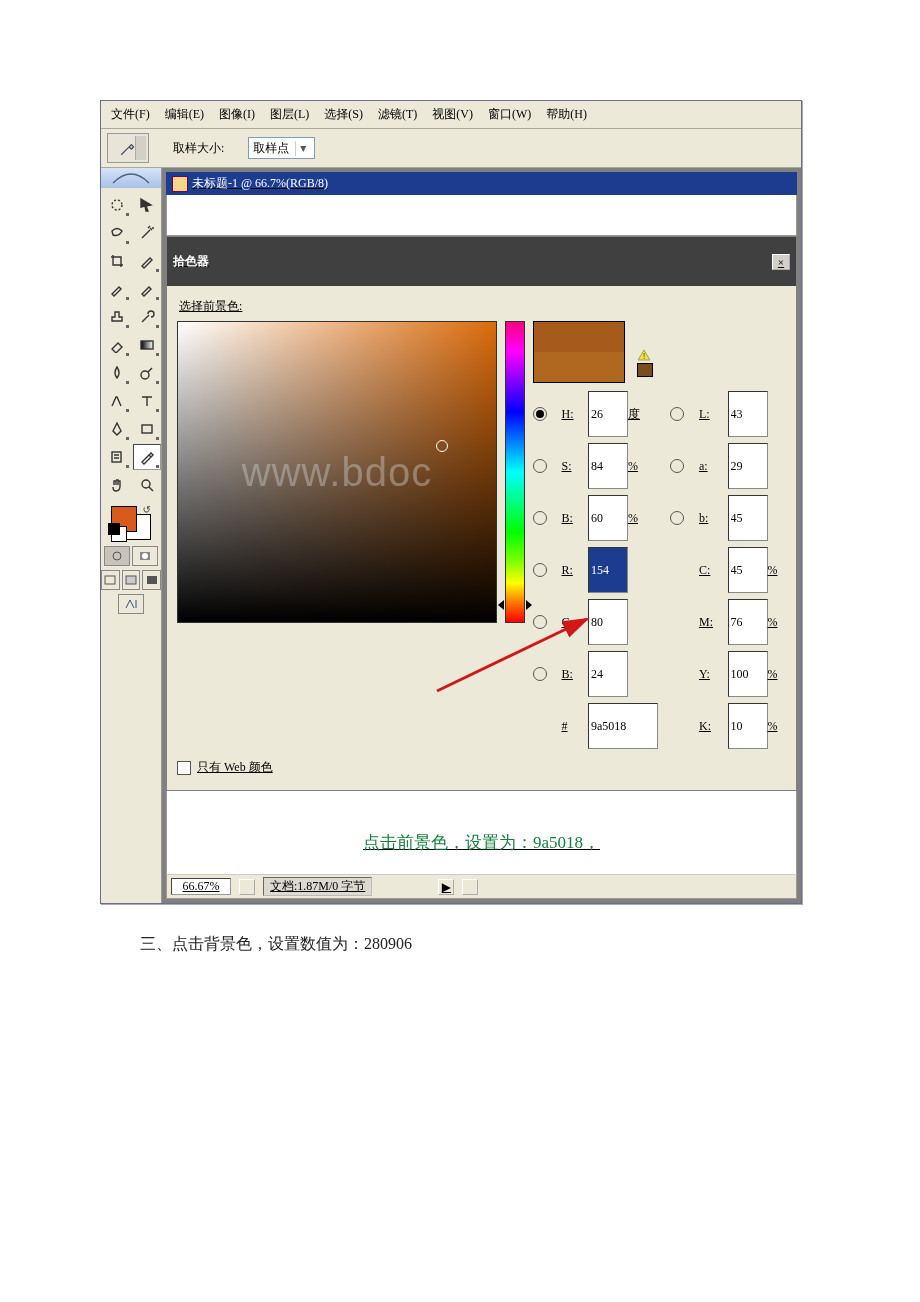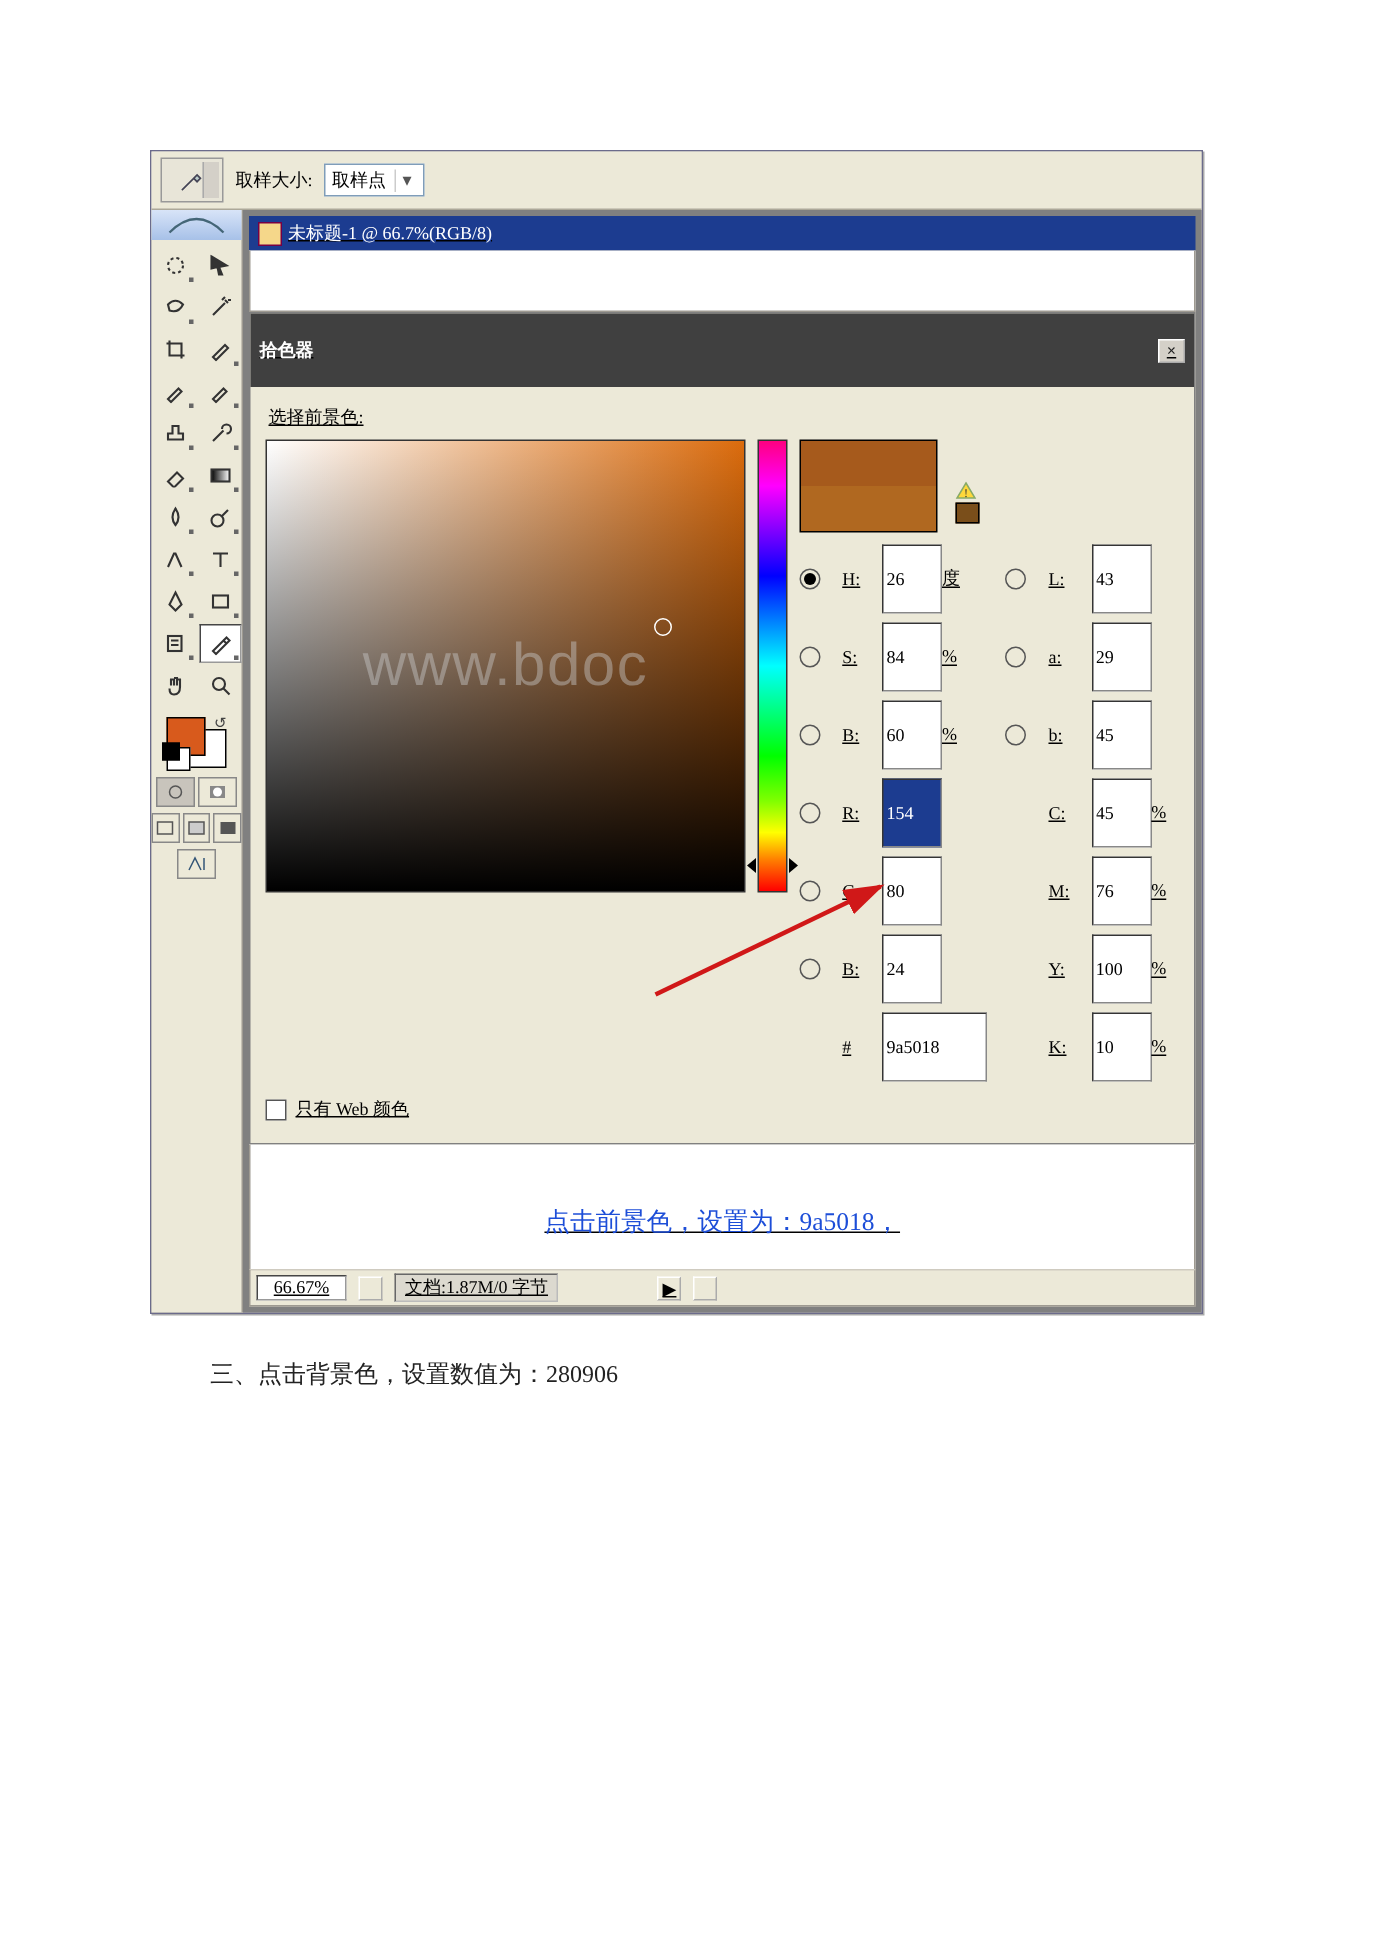--- a/index.html
+++ b/index.html
@@ -50,21 +50,21 @@
     padding: 3px 4px;
     border-bottom: 1px solid #aca899;
   }
   .menubar span { display: inline-block; padding: 2px 6px; }
   .optbar {
     background: #ece9d8;
     padding: 4px 6px;
     border-bottom: 1px solid #aca899;
     display: flex;
     align-items: center;
-    gap: 8px;
+    gap: 24px;
     font: 12px "SimSun";
   }
   .tool-thumb {
     width: 40px; height: 28px;
     background: #e8e5d8;
     border: 1px solid #999;
     display: flex; align-items: center; justify-content: center;
     position: relative;
   }
   .tool-thumb::after {
@@ -298,21 +298,21 @@
     position: absolute;
     pointer-events: none;
   }
 
   .caption-area {
     background: #fff;
     margin: 0 4px;
     padding: 40px 0 20px;
     text-align: center;
     font: 17px SimSun;
-    color: #1d4ed8;
+    color: #15803d;
     border-left: 1px solid #9e9a91;
     border-right: 1px solid #9e9a91;
     position: relative;
   }
   .statusbar {
     background: #ece9d8;
     margin: 0 4px 4px;
     border: 1px solid #9e9a91;
     border-top: 1px solid #cfcbc0;
     font: 12px SimSun;
@@ -338,20 +338,31 @@
   .fig-label { font: 16px SimSun; color: #222; margin-top: 60px; }
   .step-text { font: 16px SimSun; color: #222; margin-top: 30px; margin-left: 40px; }
 </style>
 </head>
 <body>
 
 <div class="page">
   <div class="ps-window">
 
 
+    <div class="menubar">
+      <span>文件(F)</span>
+      <span>编辑(E)</span>
+      <span>图像(I)</span>
+      <span>图层(L)</span>
+      <span>选择(S)</span>
+      <span>滤镜(T)</span>
+      <span>视图(V)</span>
+      <span>窗口(W)</span>
+      <span>帮助(H)</span>
+    </div>
 
     <div class="optbar">
       <div class="tool-thumb">
         <svg viewBox="0 0 16 16">
             <path d="M2 14 L9 7 M9 7 L11 5 L13 7 L11 9 Z" stroke="#445" fill="#bcc"></path>
           </svg>
       </div>
       <span>取样大小:</span>
       <div class="opt-select">
         <span>取样点</span>

